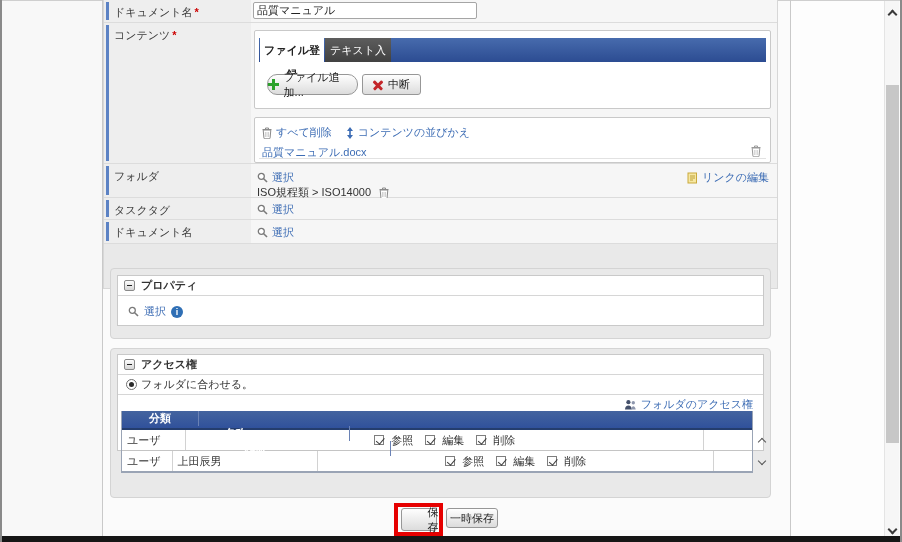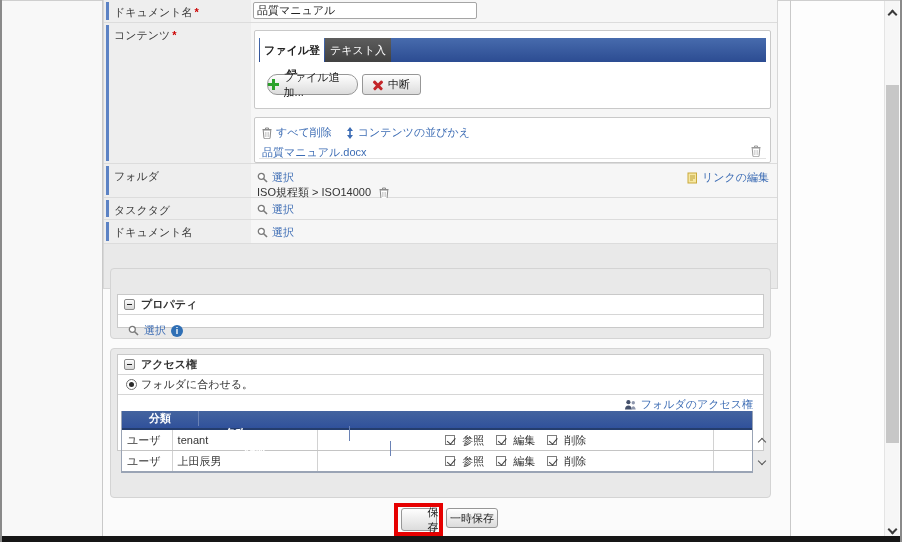--- a/index.html
+++ b/index.html
@@ -71,21 +71,21 @@
 
   .val-line1 { position:absolute; left:6px; top:6px; display:inline-flex; align-items:center; gap:4px; }
   .val-right { position:absolute; right:8px; top:6px;margin-left:48px; }
   .val-line2 { position:absolute; left:6px; top:21px; display:inline-flex; align-items:center; gap:8px; color:#333; }
 
   
   .section { background:#e9e9e9; border:1px solid #d4d4d4; border-radius:4px; }
   .box2 { left:110px; top:268px; width:661px; height:71px; }
   .box3 { left:110px; top:348px; width:661px; height:150px; }
   .inner { position:absolute; left:6px; top:6px; right:6px; background:#fff; border:1px solid #c9c9c9; }
-  .box2 .inner { height:34px;margin-top:19px; }
+  .box2 .inner { height:51px; }
   .box3 .inner { top:5px; height:97px; }
   .sec-head { position:absolute; left:0; right:0; top:0; height:20px; border-bottom:1px solid #d6d6d6; display:flex; align-items:center; gap:6px; padding-left:6px; font-weight:bold; color:#333; }
   .collapse-icon { width:11px; height:11px; border:1px solid #8a8a8a; border-radius:2px; background:linear-gradient(#fdfdfd,#d6d6d6); position:relative; cursor:pointer; }
   .collapse-icon::after { content:""; position:absolute; left:2px; right:2px; top:4px; height:1px; background:#222; }
   .prop-row { position:absolute; left:10px; top:28px; display:inline-flex; align-items:center; gap:5px; }
   .info-icon { width:12px; height:12px; border-radius:50%; background:#2f6fb5; color:#fff; text-align:center; font:bold 9px/12px "Liberation Sans",sans-serif; cursor:pointer; }
   .info-icon::after { content:"i"; }
 
   
   .radio-row { position:absolute; left:0; right:0; top:20px; height:20px; border-bottom:1px solid #d6d6d6; display:flex; align-items:center; gap:22px; padding-left:8px; }
@@ -299,21 +299,20 @@
     <div class="acc-table">
       <div class="th-row">
         <div class="c1">分類</div>
         <div class="c2">名称</div>
         <div class="c3">権限</div>
         <div class="c4" style="justify-content:center;">削除</div>
       </div>
 
       <div class="td-row">
         <div class="c1">ユーザ</div>
-        <div class="c2">tenant</div>
         <div class="c3 perm-group">
           <span class="perm">
               <span class="cb checked"></span>
               <span>参照</span>
             </span>
           <span class="perm">
               <span class="cb checked"></span>
               <span>編集</span>
             </span>
           <span class="perm">

